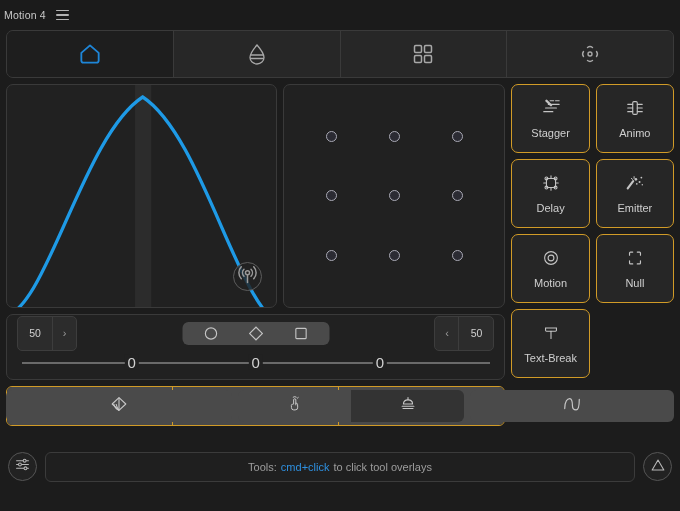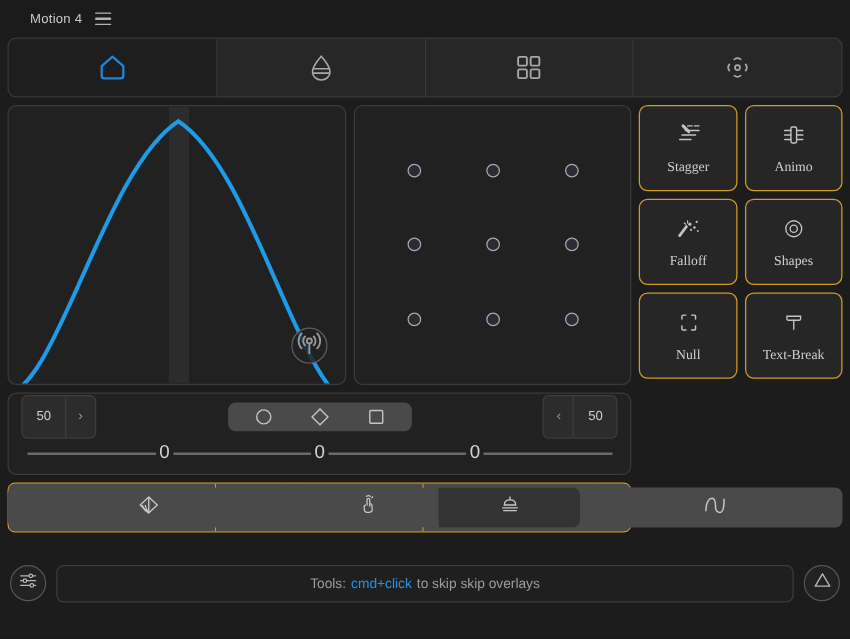--- a/index.html
+++ b/index.html
@@ -8,21 +8,21 @@
     background: #1b1b1b;
     font-family: "Liberation Sans", sans-serif;
     overflow: hidden;
   }
   .app { width: 680px; height: 511px; display: flex; flex-direction: column; background: #1c1c1c; }
 
   
   .titlebar {
     height: 30px; flex: 0 0 30px;
     display: flex; align-items: center; gap: 10px;
-    padding-left: 24px;
+    padding-left: 4px;
     background: #1b1b1b;
   }
   .titlebar .title { font-size: 10.5px; color: #c9c9c9; letter-spacing: .2px; }
   .hamburger { width: 13px; height: 11px; display: flex; flex-direction: column; justify-content: space-between; cursor: pointer; }
   .hamburger i { display: block; height: 1.4px; background: #b4b4b4; border-radius: 1px; }
 
   
   .tabbar {
     flex: 0 0 48px; margin: 0 6px 6px 6px;
     display: flex; border-radius: 7px; overflow: hidden;
@@ -106,21 +106,20 @@
   .triple .seg {
     flex: 1; display: flex; align-items: center; justify-content: center;
     background: #4a4a4a; border-right: 1px solid #d19b27; cursor: pointer;
   }
   .triple .seg:last-child { border-right: none; }
 
   
   .toolgrid {
     width: 164px; display: grid; grid-template-columns: 1fr 1fr; gap: 6px;
     align-content: start;
-    font-family: Liberation Serif, serif;
   }
   .toolbtn {
     height: 69px; background: #262626; border: 1px solid #d19b27; border-radius: 7px;
     display: flex; flex-direction: column; align-items: center; justify-content: center; gap: 5px;
     cursor: pointer;
   }
   .toolbtn .lbl { font-size: 11px; color: #cfcfcf; }
 
   
   .bottombar { flex: 0 0 auto; display: flex; gap: 6px; padding: 6px 6px 0 6px; height: 40px; }
@@ -342,46 +341,59 @@
         <span>
           <svg width="22" height="20" viewBox="0 0 24 22" fill="none" stroke="#c4c4c4" stroke-width="1.2" stroke-linecap="round">
             <rect x="9.5" y="4" width="5" height="14" rx="1.3"></rect>
             <path d="M4 7 L9.5 7 M4 11 L9.5 11 M4 15 L9.5 15"></path>
             <path d="M14.5 7 L20 7 M14.5 11 L20 11 M14.5 15 L20 15"></path>
           </svg>
         </span>
         <span class="lbl">Animo</span>
       </div>
 
+      <div class="toolbtn">
+        <span>
+          <svg width="22" height="20" viewBox="0 0 24 22" fill="none" stroke="#c4c4c4" stroke-width="1.2" stroke-linecap="round">
+            <rect x="7" y="6" width="10" height="10" rx="1"></rect>
+            <circle cx="7" cy="6" r="1.6"></circle>
+              <circle cx="17" cy="6" r="1.6"></circle>
+            <circle cx="7" cy="16" r="1.6"></circle>
+              <circle cx="17" cy="16" r="1.6"></circle>
+            <path d="M12 3 L12 6 M12 16 L12 19 M4 11 L7 11 M17 11 L20 11"></path>
+          </svg>
+        </span>
+        <span class="lbl">Delay</span>
+      </div>
 
 
       <div class="toolbtn">
         <span>
           <svg width="22" height="20" viewBox="0 0 24 22" fill="none" stroke="#c4c4c4" stroke-width="1.1" stroke-linecap="round">
             <path d="M4 17 L10 9" stroke-width="2.4"></path>
             <circle cx="13" cy="7" r="1.4" fill="#c4c4c4" stroke="none"></circle>
             <circle cx="17" cy="10" r="1.1" fill="#c4c4c4" stroke="none"></circle>
             <circle cx="19" cy="5" r="1" fill="#c4c4c4" stroke="none"></circle>
             <circle cx="14" cy="12" r=".9" fill="#c4c4c4" stroke="none"></circle>
             <circle cx="20" cy="13" r=".8" fill="#c4c4c4" stroke="none"></circle>
             <path d="M11 4 L11 6 M8 6 L9.3 7"></path>
           </svg>
         </span>
-        <span class="lbl">Falloff</span>
+        <span class="lbl">Emitter</span>
       </div>
 
 
       <div class="toolbtn">
         <span>
           <svg width="22" height="20" viewBox="0 0 24 22" fill="none" stroke="#c4c4c4" stroke-width="1.2">
             <circle cx="12" cy="11" r="7"></circle>
             <circle cx="12" cy="11" r="3.2"></circle>
           </svg>
         </span>
-        <span class="lbl">Shapes</span>
+        <span class="lbl">Motion</span>
       </div>
 
 
       <div class="toolbtn">
         <span>
           <svg width="22" height="20" viewBox="0 0 24 22" fill="none" stroke="#c4c4c4" stroke-width="1.3" stroke-linecap="round">
             <path d="M6 8 L6 5.5 Q6 4.5 7 4.5 L9.5 4.5"></path>
             <path d="M14.5 4.5 L17 4.5 Q18 4.5 18 5.5 L18 8"></path>
             <path d="M18 14 L18 16.5 Q18 17.5 17 17.5 L14.5 17.5"></path>
             <path d="M9.5 17.5 L7 17.5 Q6 17.5 6 16.5 L6 14"></path>
@@ -461,21 +473,21 @@
             <circle cx="7" cy="10" r="1.7" fill="#222"></circle>
           <path d="M3 14.5 L17 14.5"></path>
             <circle cx="13.5" cy="14.5" r="1.7" fill="#222"></circle>
         </svg>
       </span>
     </div>
 
     <div class="status-field">
       <span>Tools:</span>
       <span class="hl">cmd+click</span>
-      <span>to skip skip overlays</span>
+      <span>to click tool overlays</span>
     </div>
 
     <div class="round-btn">
       <span>
         <svg width="18" height="18" viewBox="0 0 20 20" fill="none" stroke="#b8b8b8" stroke-width="1.2" stroke-linejoin="round">
           <path d="M10 4.5 L16.5 15.5 L3.5 15.5 Z"></path>
         </svg>
       </span>
     </div>
 

